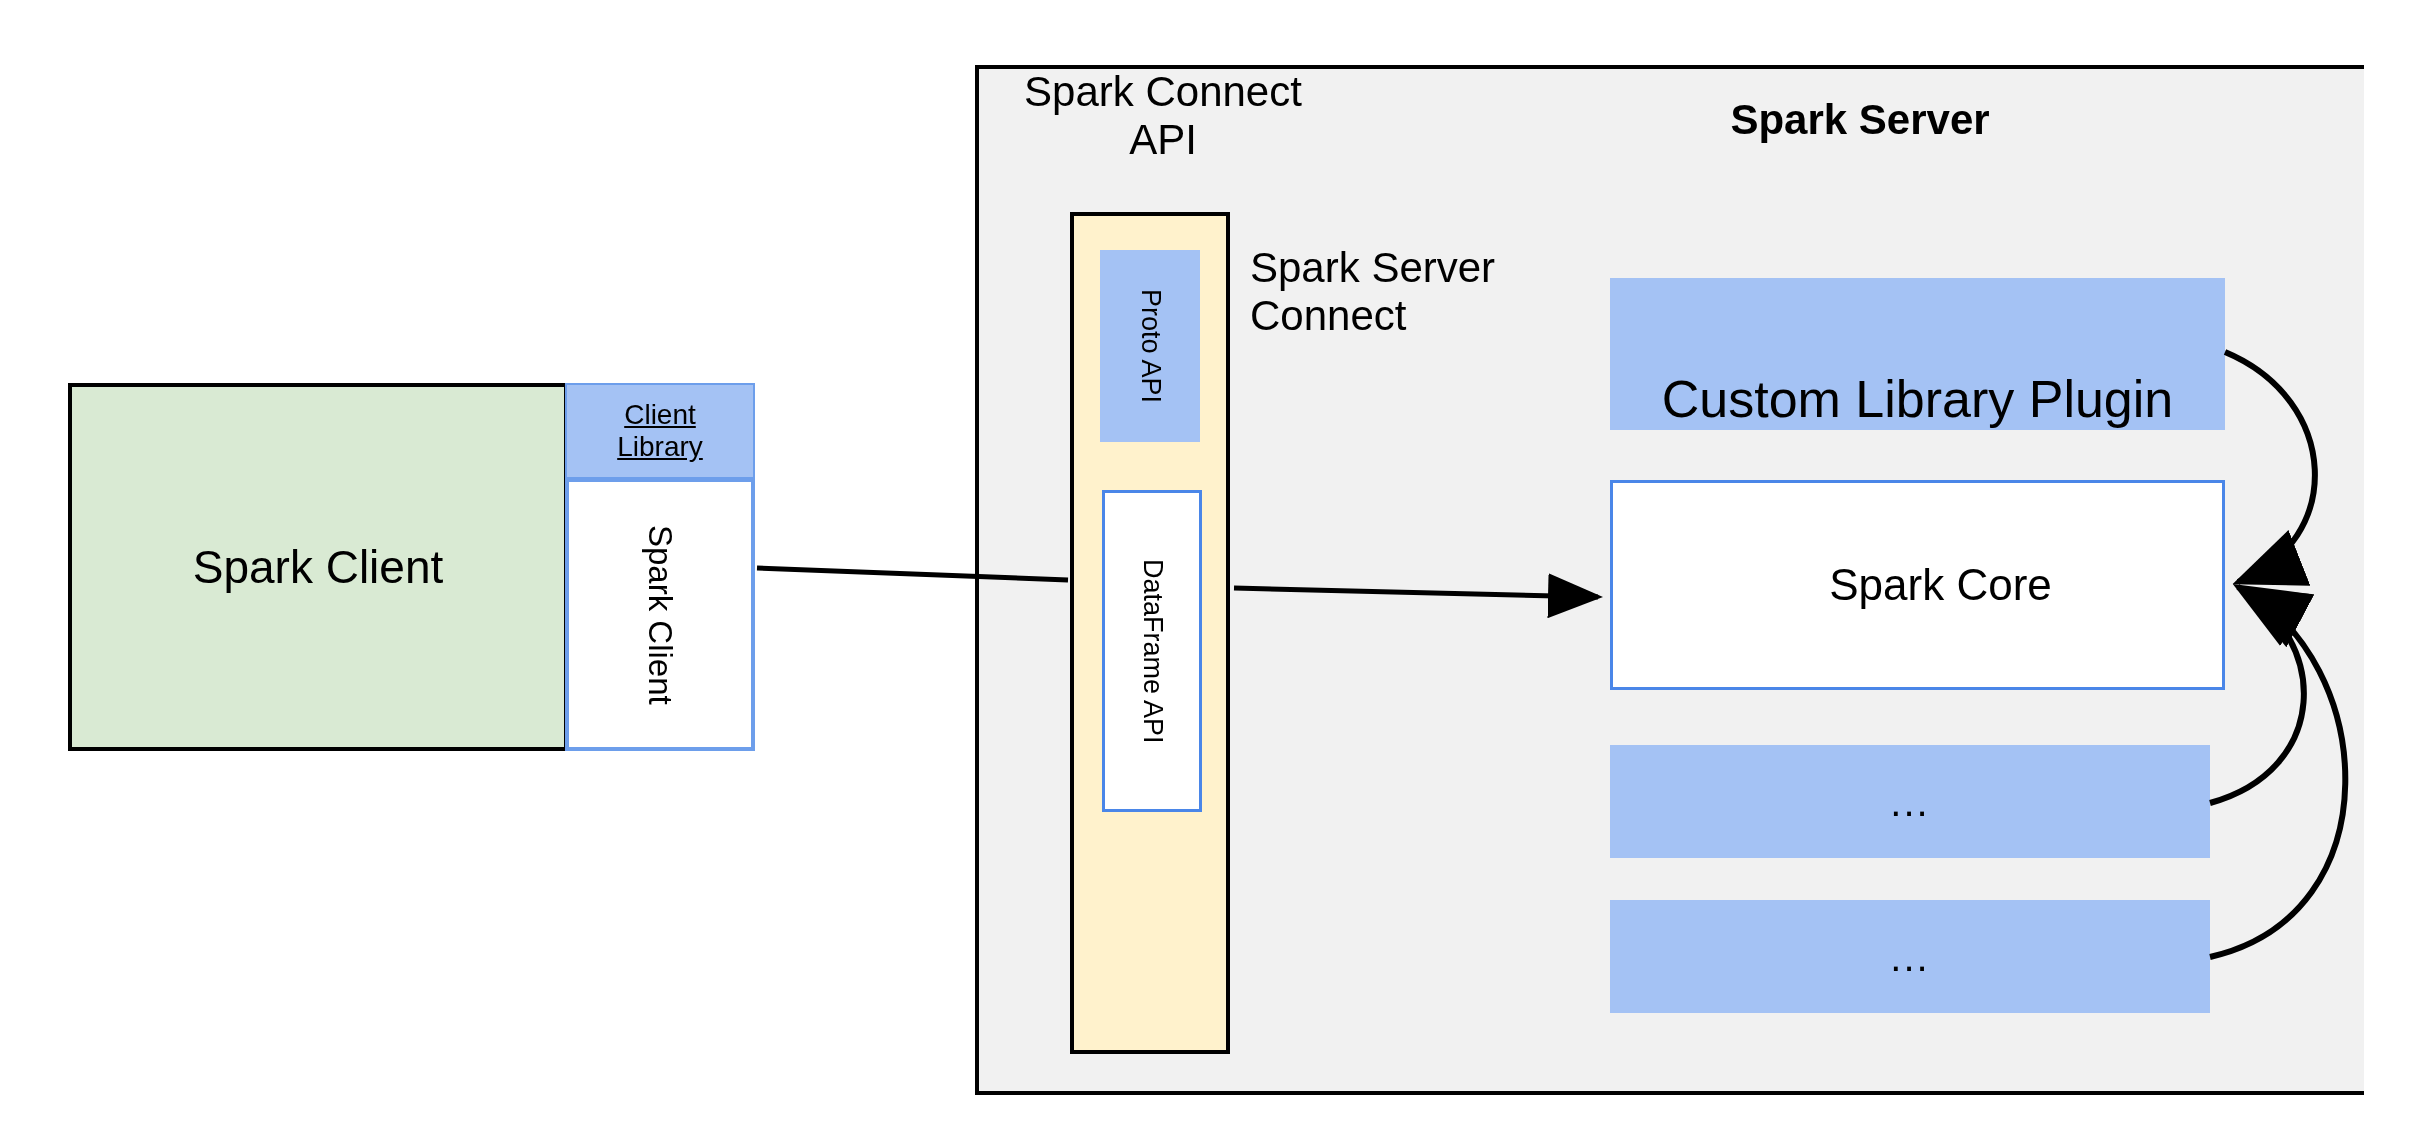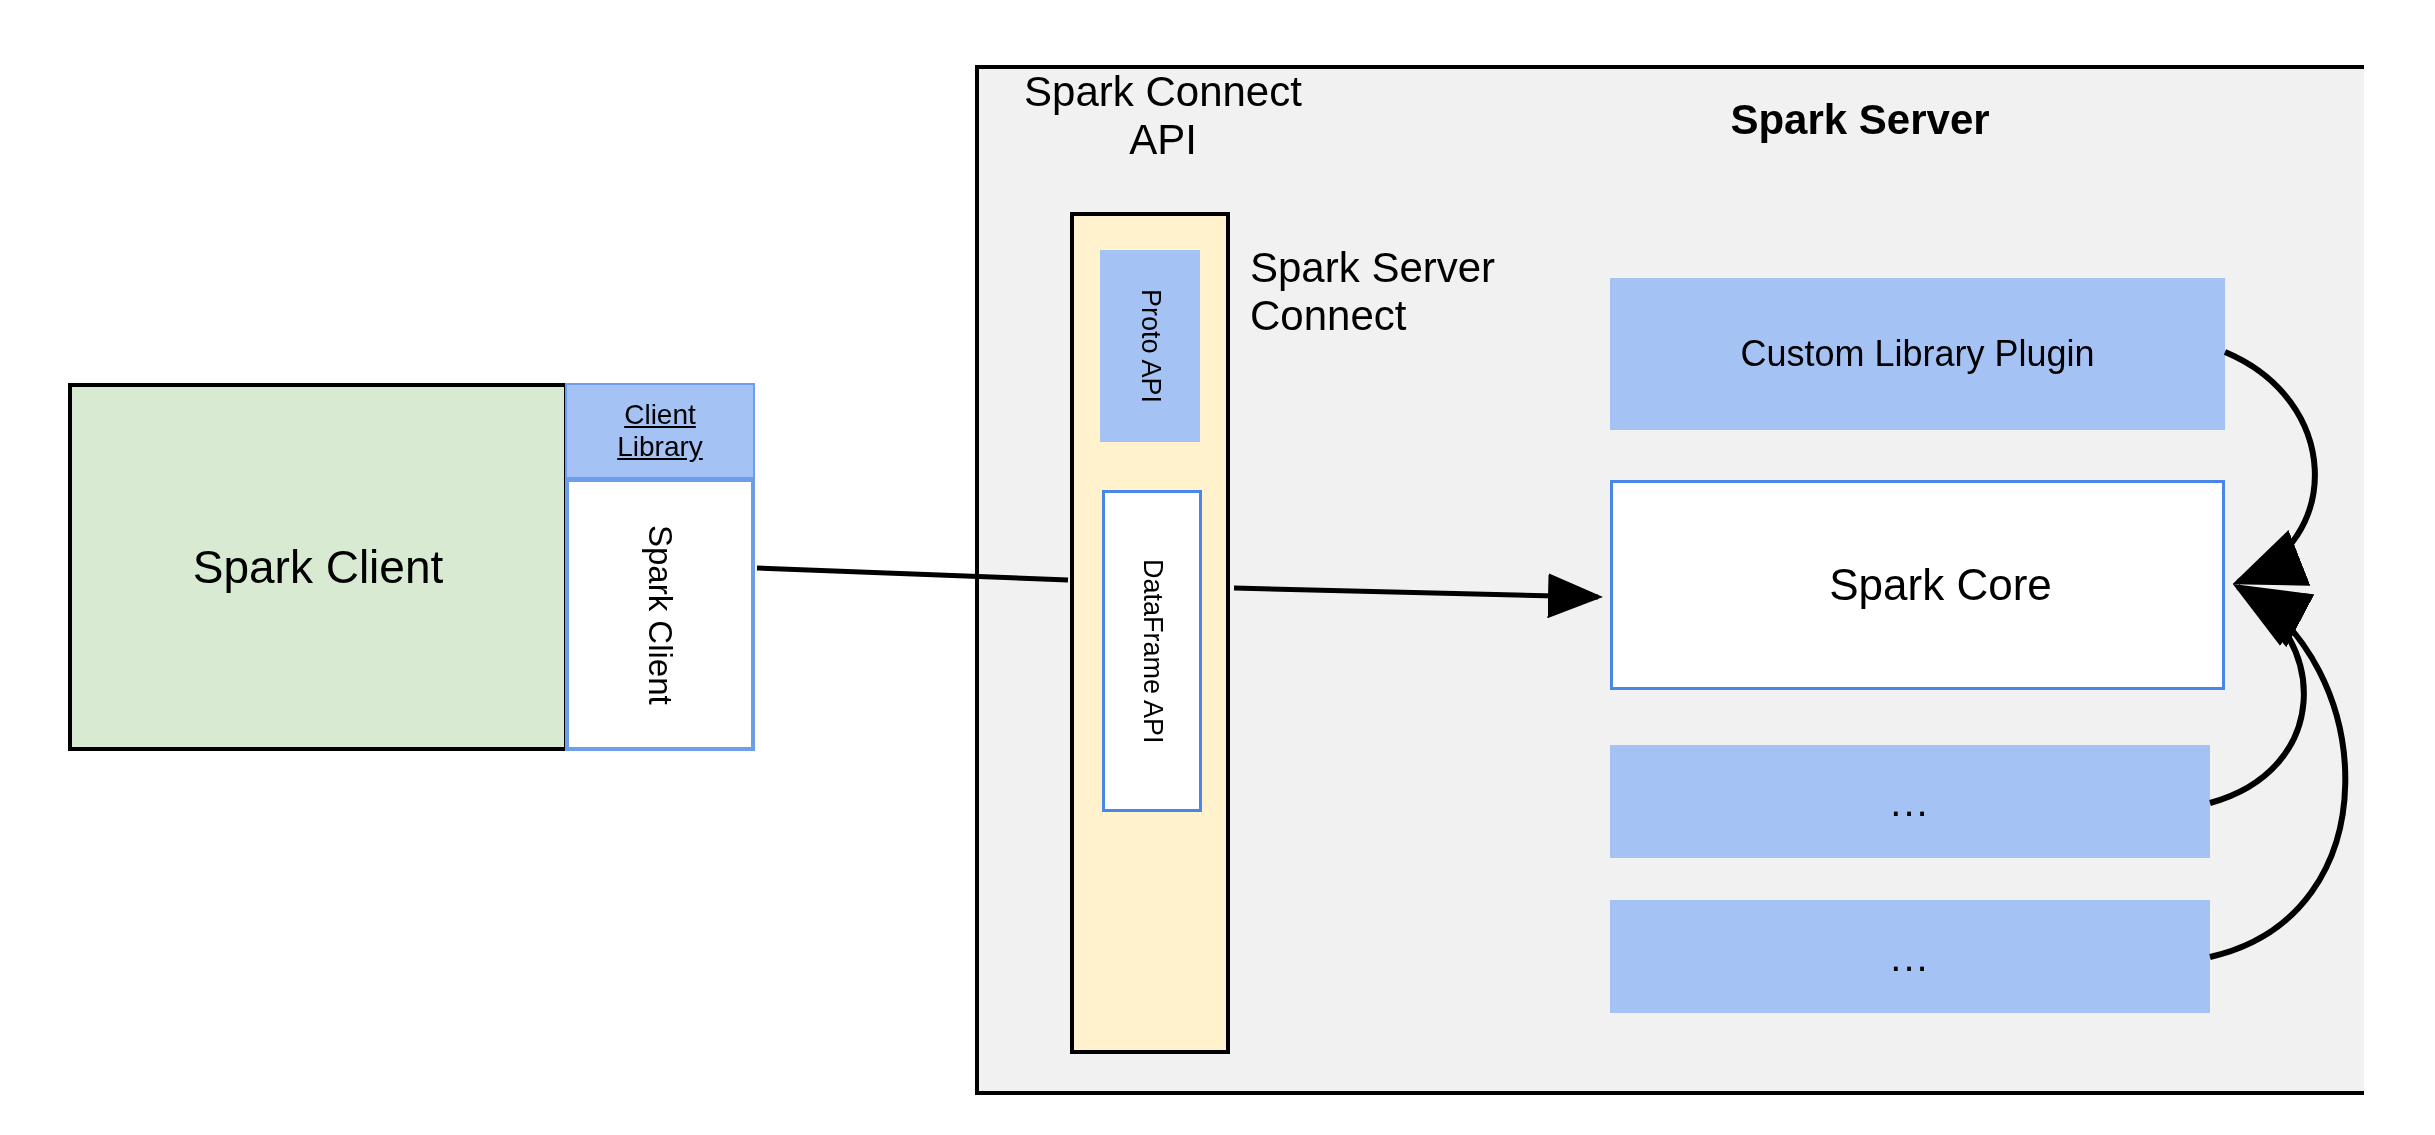--- a/index.html
+++ b/index.html
@@ -153,21 +153,22 @@
   }
 
   
   #custom-library-plugin-box {
     left: 1610px;
     top: 278px;
     width: 615px;
     height: 152px;
     background: #a4c2f4;
     border: none;
-    font-size: 36px;
+    font-size: 52px;
+    align-items: flex-end;
   }
 
   #spark-core-box {
     left: 1610px;
     top: 480px;
     width: 615px;
     height: 210px;
     background: #ffffff;
     border: 3px solid #4a86e8;
     font-size: 44px;

